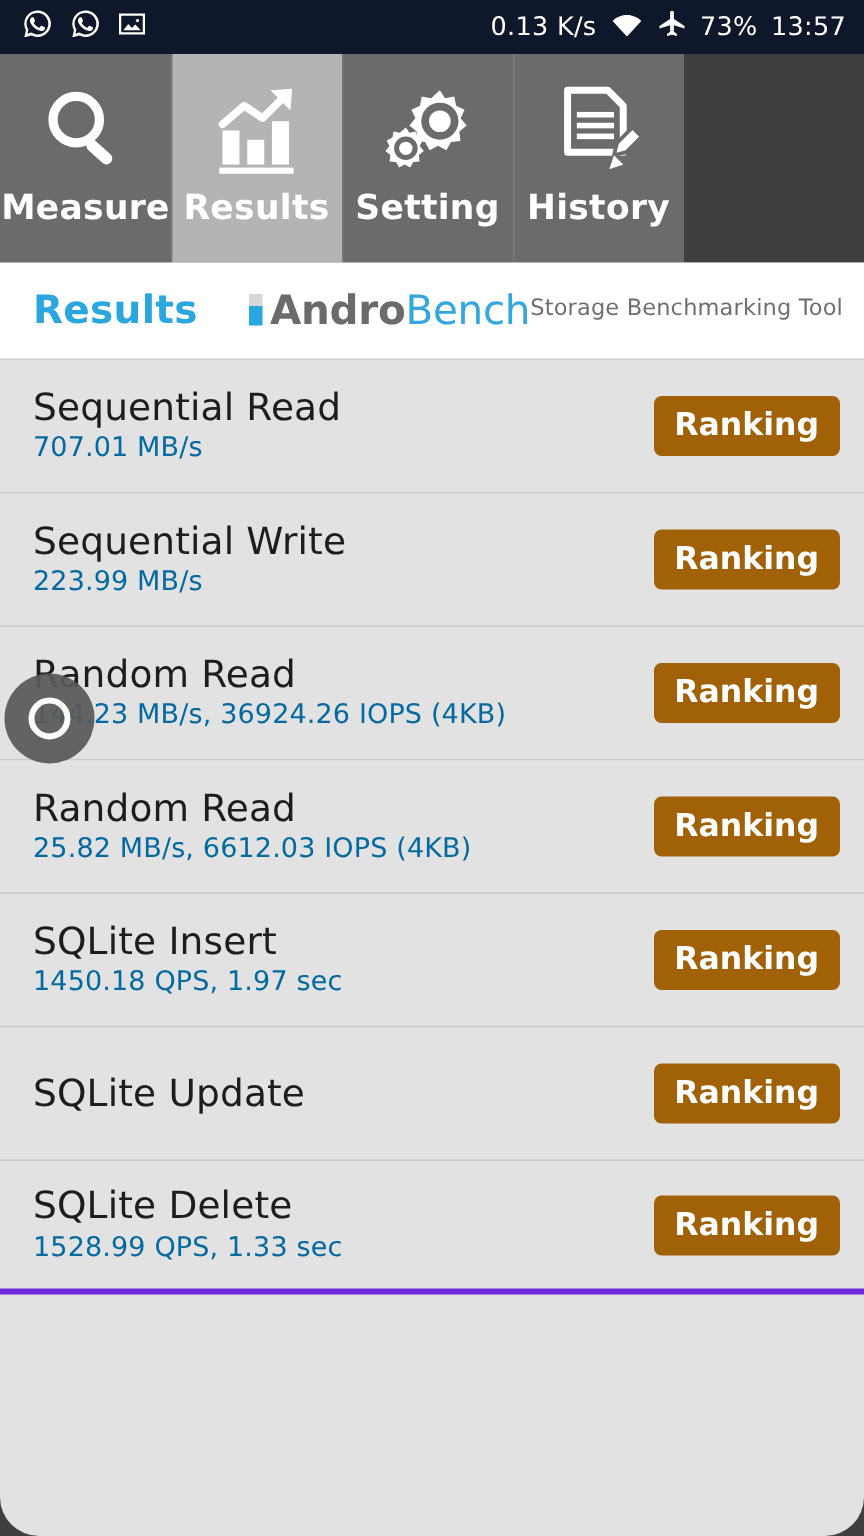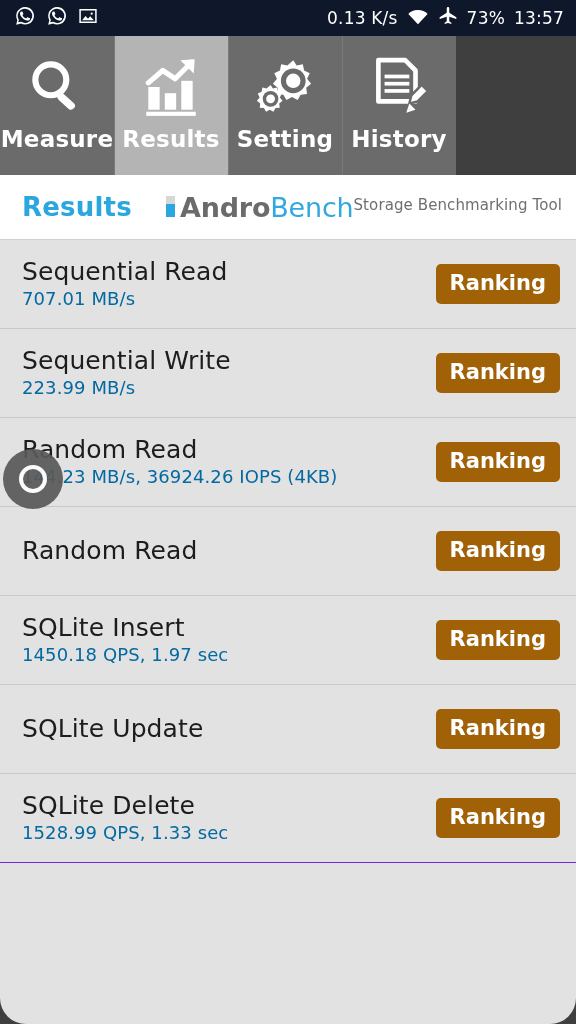--- a/index.html
+++ b/index.html
@@ -155,21 +155,21 @@
   .result-row {
     position: relative;
     height: 89px;
     box-sizing: border-box;
     display: flex;
     align-items: center;
     padding: 0 16px 0 22px;
     border-bottom: 1px solid #c9c9c9;
     background: #e2e2e2;
   }
-  .result-row:last-child { border-bottom: 1px solid #6d28d9; justify-content: flex-end; }
+  .result-row:last-child { border-bottom: 4px solid #6d28d9; justify-content: flex-end; }
   .row-texts {
     display: flex;
     flex-direction: column;
     justify-content: center;
     gap: 5px;
   }
   .row-title {
     font-size: 25px;
     color: #1d1d1d;
     line-height: 1.05;
@@ -362,20 +362,21 @@
         <div class="row-texts">
           <div class="row-title">Random Read</div>
           <div class="row-value">144.23 MB/s, 36924.26 IOPS (4KB)</div>
         </div>
         <button class="rank-btn">Ranking</button>
       </div>
 
       <div class="result-row">
         <div class="row-texts">
           <div class="row-title">Random Read</div>
+          <div class="row-value">25.82 MB/s, 6612.03 IOPS (4KB)</div>
         </div>
         <button class="rank-btn">Ranking</button>
       </div>
 
       <div class="result-row">
         <div class="row-texts">
           <div class="row-title">SQLite Insert</div>
           <div class="row-value">1450.18 QPS, 1.97 sec</div>
         </div>
         <button class="rank-btn">Ranking</button>

